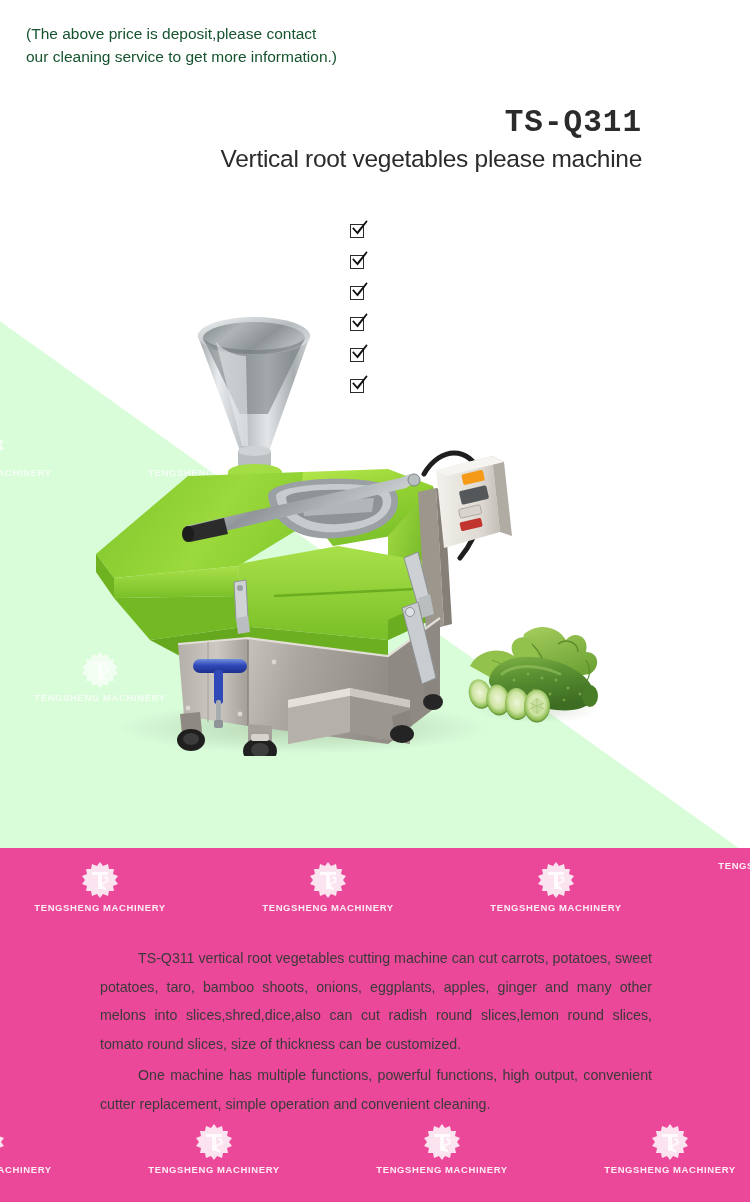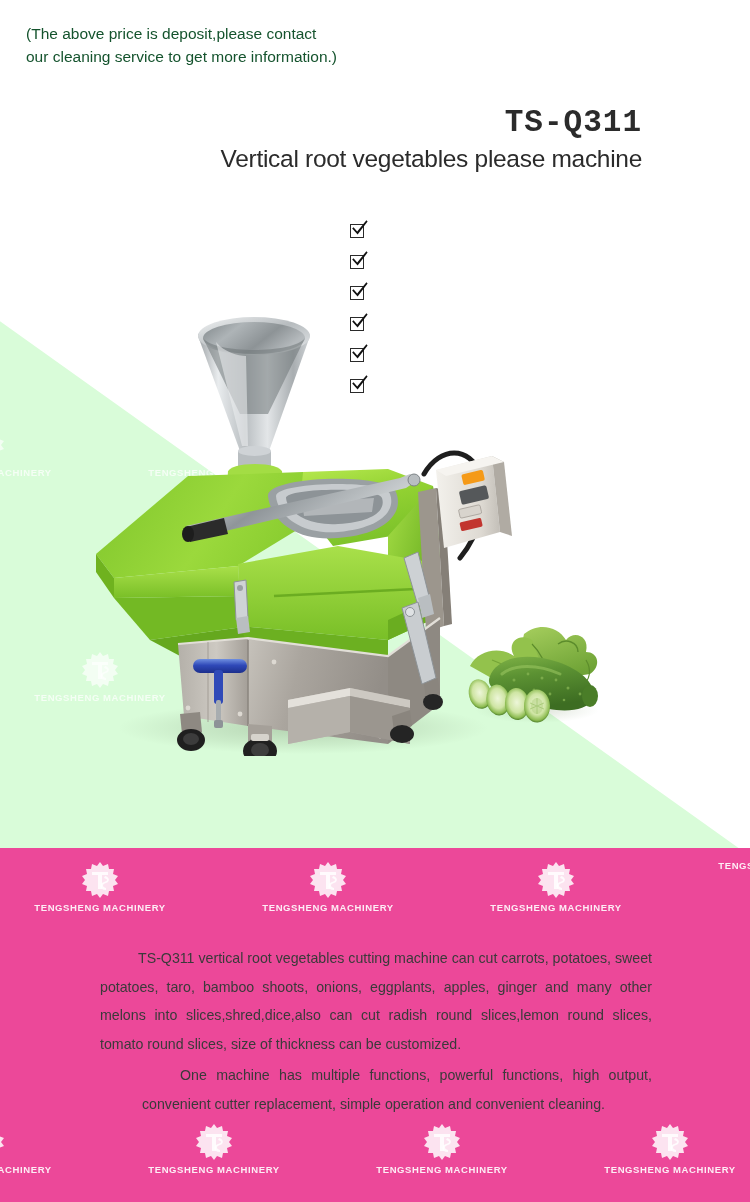--- a/index.html
+++ b/index.html
@@ -75,21 +75,21 @@
   .veg { position:absolute; left:462px; top:618px; width:150px; height:110px; }
   .veg svg { width:100%; height:100%; display:block; }
 
   
   .desc-body { position:absolute; left:100px; top:96px; width:552px; }
   .desc-p {
     font-size:14.2px; line-height:28.5px; color:#3a3a3a;
     text-align:justify; text-indent:38px; text-justify:inter-word;
     font-family:"Liberation Sans", sans-serif;
   }
-  .desc-p + .desc-p { margin-top:3px;margin-left:42px; }
+  .desc-p + .desc-p { margin-top:3px; }
 </style>
 </head>
 <body>
 
 <div class="page">
 
   <div class="hero">
 
     <div class="green-band"></div>
 

